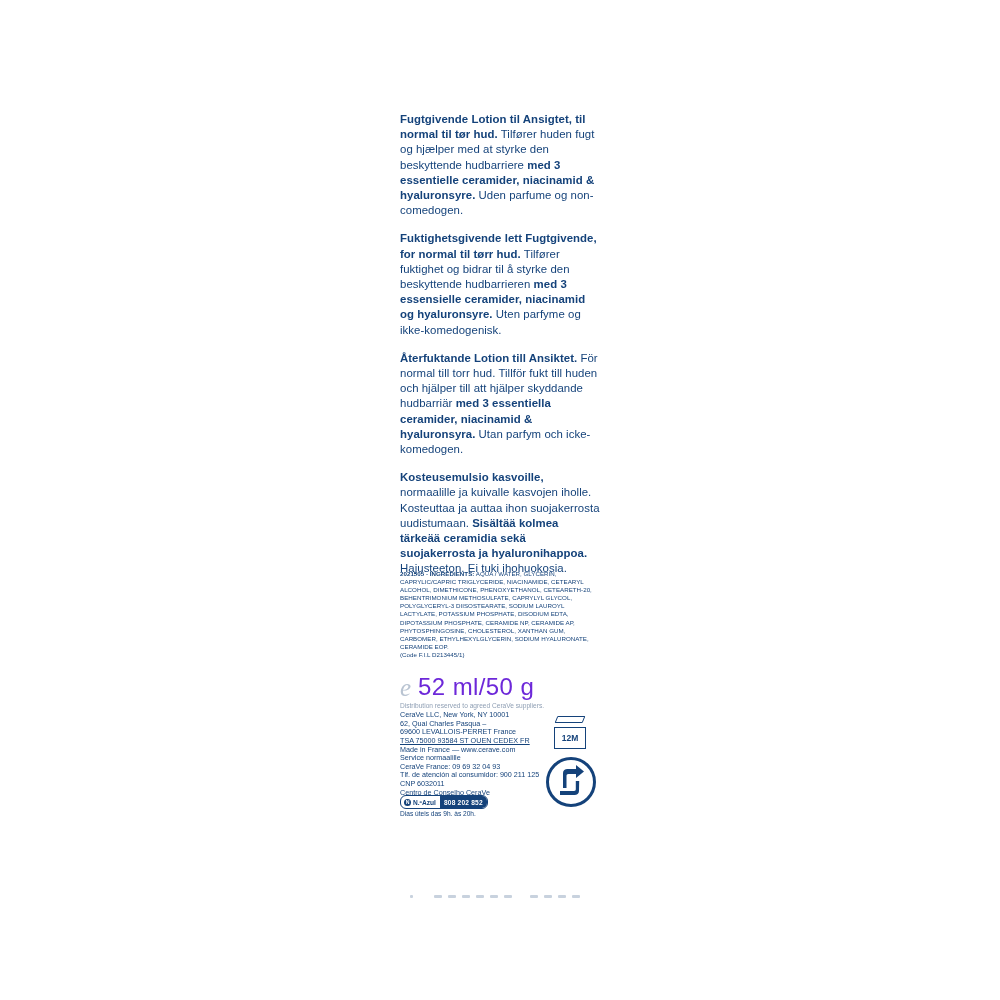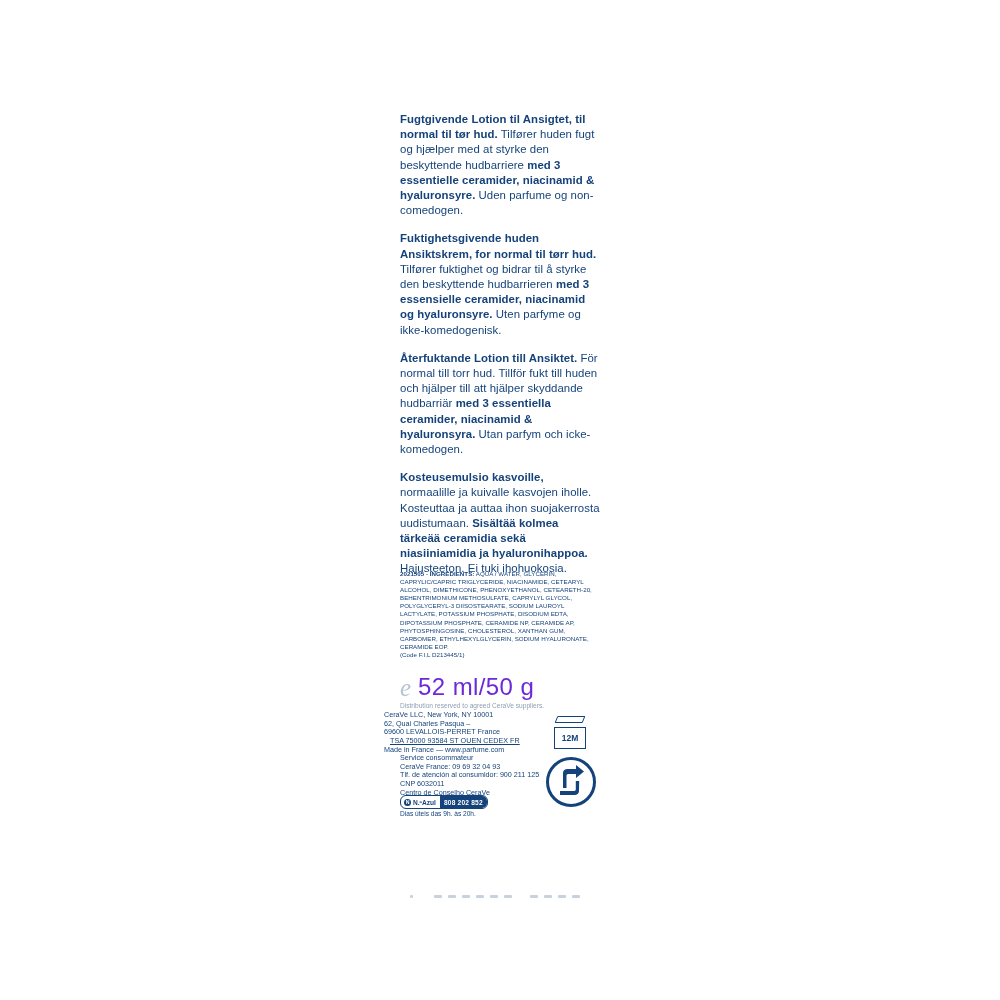--- a/index.html
+++ b/index.html
@@ -89,29 +89,29 @@
     position: absolute;
     left: 400px;
     top: 702px;
     width: 210px;
     font-size: 6.6px;
     line-height: 8.4px;
     color: #8f9fb4;
   }
   .addr-block {
     position: absolute;
-    left: 384px;
+    left: 400px;
     top: 711px;
     width: 165px;
     font-size: 7.2px;
     line-height: 8.7px;
     color: #14427a;
   }
   .addr-block .line { display: block; white-space: nowrap; }
-  .addr-block .ul { text-decoration: underline; margin-left: 6px; }
+  .addr-block .ul { text-decoration: underline; }
 
   .addr-block2 {
     position: absolute;
     left: 400px;
     top: 754px;
     width: 165px;
     font-size: 7.2px;
     line-height: 8.7px;
     color: #14427a;
   }
@@ -239,48 +239,48 @@
     border-radius: 1px;
   }
 </style>
 </head>
 <body>
 
 <div class="page">
 
   <div class="desc-col">
     <div class="desc-block"><b>Fugtgivende Lotion til Ansigtet, til normal til tør hud.</b><span> Tilfører huden fugt og hjælper med at styrke den beskyttende hudbarriere </span><b>med 3 essentielle ceramider, niacinamid &amp; hyaluronsyre.</b><span> Uden parfume og non-comedogen.</span></div>
-    <div class="desc-block"><b>Fuktighetsgivende huden Ansiktskrem, for normal til tørr hud.</b><span> Tilfører fuktighet og bidrar til å styrke den beskyttende hudbarrieren </span><b>med 3 essensielle ceramider, niacinamid og hyaluronsyre.</b><span> Uten parfyme og ikke-komedogenisk.</span></div>
+    <div class="desc-block"><b>Fuktighetsgivende lett Fugtgivende, for normal til tørr hud.</b><span> Tilfører fuktighet og bidrar til å styrke den beskyttende hudbarrieren </span><b>med 3 essensielle ceramider, niacinamid og hyaluronsyre.</b><span> Uten parfyme og ikke-komedogenisk.</span></div>
     <div class="desc-block"><b>Återfuktande Lotion till Ansiktet.</b><span> För normal till torr hud. Tillför fukt till huden och hjälper till att hjälper skyddande hudbarriär </span><b>med 3 essentiella ceramider, niacinamid &amp; hyaluronsyra.</b><span> Utan parfym och icke-komedogen.</span></div>
-    <div class="desc-block"><b>Kosteusemulsio kasvoille,</b><span> normaalille ja kuivalle kasvojen iholle. Kosteuttaa ja auttaa ihon suojakerrosta uudistumaan. </span><b>Sisältää kolmea tärkeää ceramidia sekä niasiiniamidia ja hyaluronihappoa.</b><span> Hajusteeton. Ei tuki ihohuokosia.</span></div>
+    <div class="desc-block"><b>Kosteusemulsio kasvoille,</b><span> normaalille ja kuivalle kasvojen iholle. Kosteuttaa ja auttaa ihon suojakerrosta uudistumaan. </span><b>Sisältää kolmea tärkeää ceramidia sekä suojakerrosta ja hyaluronihappoa.</b><span> Hajusteeton. Ei tuki ihohuokosia.</span></div>
   </div>
 
   <div class="ingredients">
     <span class="code">2021505 - INGREDIENTS:</span>
     <span>AQUA / WATER, GLYCERIN, CAPRYLIC/CAPRIC TRIGLYCERIDE, NIACINAMIDE, CETEARYL ALCOHOL, DIMETHICONE, PHENOXYETHANOL, CETEARETH-20, BEHENTRIMONIUM METHOSULFATE, CAPRYLYL GLYCOL, POLYGLYCERYL-3 DIISOSTEARATE, SODIUM LAUROYL LACTYLATE, POTASSIUM PHOSPHATE, DISODIUM EDTA, DIPOTASSIUM PHOSPHATE, CERAMIDE NP, CERAMIDE AP, PHYTOSPHINGOSINE, CHOLESTEROL, XANTHAN GUM, CARBOMER, ETHYLHEXYLGLYCERIN, SODIUM HYALURONATE, CERAMIDE EOP.</span>
     <span class="fil">(Code F.I.L D213445/1)</span>
   </div>
 
   <div class="volume-row">
     <span class="e-mark">e</span>
     <span class="volume-text">52 ml/50 g</span>
   </div>
 
   <div class="dist-note">Distribution reserved to agreed CeraVe suppliers.</div>
 
   <div class="addr-block">
     <span class="line">CeraVe LLC, New York, NY 10001</span>
     <span class="line">62, Quai Charles Pasqua –</span>
     <span class="line">69600 LEVALLOIS-PERRET France</span>
     <span class="line ul">TSA 75000 93584 ST OUEN CEDEX FR</span>
-    <span class="line">Made in France — www.parfume.com</span>
+    <span class="line">Made in France — www.cerave.com</span>
   </div>
 
   <div class="addr-block2">
-    <span class="line">Service consommateur</span>
+    <span class="line">Service normaalille</span>
     <span class="line">CeraVe France: 09 69 32 04 93</span>
     <span class="line">Tlf. de atención al consumidor: 900 211 125</span>
     <span class="line">CNP 6032011</span>
     <span class="line">Centro de Conselho CeraVe</span>
   </div>
 
   <div class="azul-badge">
     <span class="azul-left">
       <span class="azul-dot">N</span>
       <span>N.ºAzul</span>

